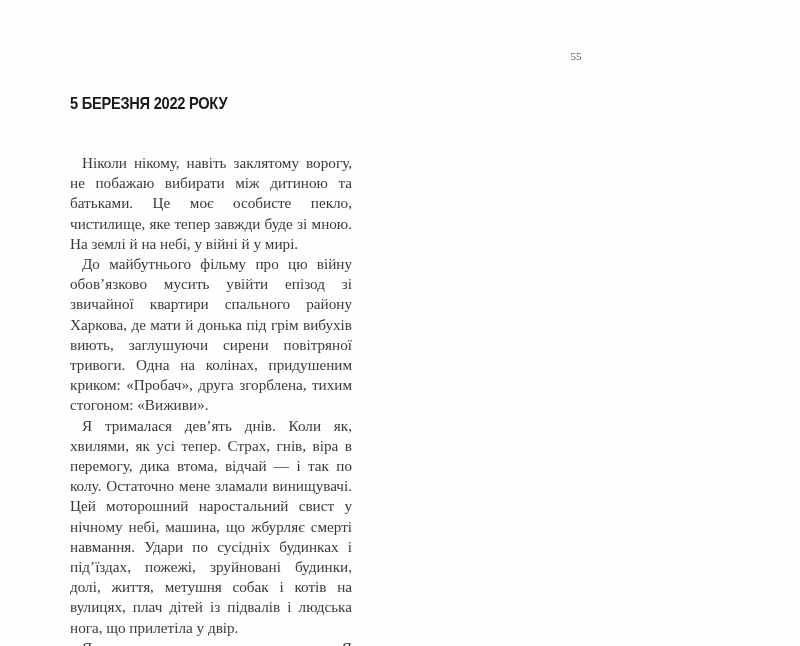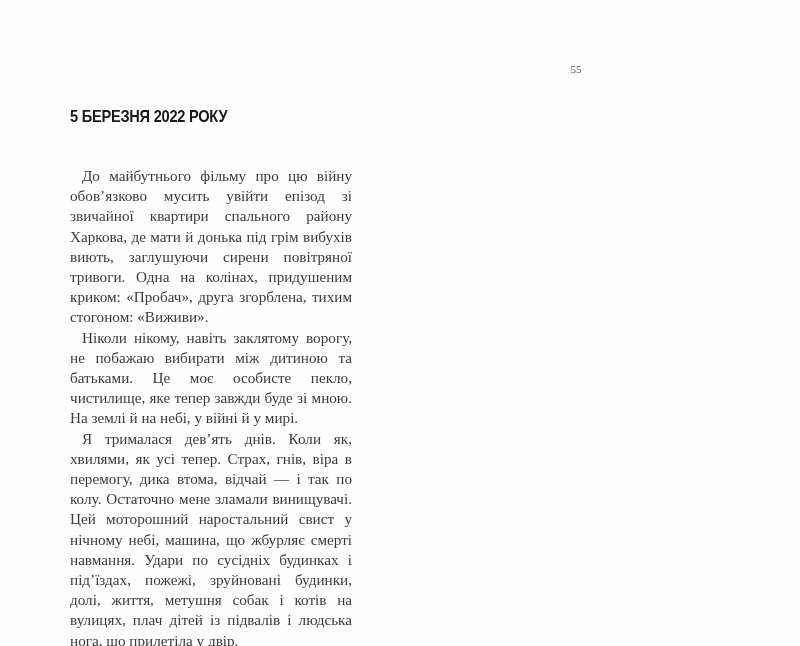--- a/index.html
+++ b/index.html
@@ -1,18 +1,18 @@
 <!DOCTYPE html>
 <html><head>
 <meta charset="utf-8">
 <style>
   html, body { margin: 0; padding: 0; background: #ffffff; }
   body { width: 800px; height: 646px; position: relative; overflow: hidden; }
   .spread { position: absolute; left: 0; top: 0; width: 800px; height: 646px; background: #fefefe; }
-  .page { position: absolute; top: 13px; height: 460px; }
+  .page { position: absolute; top: 0; height: 460px; }
   .page-left { left: 0; width: 400px; }
   .page-right { left: 400px; width: 400px; }
   .folio {
     position: absolute; left: 166px; top: 50px; width: 20px; text-align: center;
     font-family: "Liberation Serif", serif; font-size: 11px; color: #555;
   }
   .chapter-title {
     position: absolute; left: 70px; top: 94px;
     font-family: "Liberation Sans", sans-serif; font-weight: bold; font-size: 17px;
     letter-spacing: -0.3px; color: #1a1a1a; transform: scaleX(0.86); transform-origin: left center;
@@ -27,22 +27,22 @@
   .text-block p { margin: 0; text-indent: 12px; }
 </style>
 </head>
 <body>
 
 <div class="spread">
 
   <div class="page page-left">
     <div class="chapter-title">5 БЕРЕЗНЯ 2022 РОКУ</div>
     <div class="text-block left-text">
+      <p>Ніколи нікому, навіть заклятому ворогу, не побажаю вибирати між дитиною та батьками. Це моє особисте пекло, чистилище, яке тепер завжди буде зі мною. На землі й на небі, у війні й у мирі.</p>
       <p>До майбутнього фільму про цю війну обов’язково мусить увійти епізод зі звичайної квартири спального району Харкова, де мати й донька під грім вибухів виють, заглушуючи сирени повітряної тривоги. Одна на колінах, придушеним криком: «Пробач», друга згорблена, тихим стогоном: «Виживи».</p>
-      <p>Ніколи нікому, навіть заклятому ворогу, не побажаю вибирати між дитиною та батьками. Це моє особисте пекло, чистилище, яке тепер завжди буде зі мною. На землі й на небі, у війні й у мирі.</p>
       <p>Я трималася дев’ять днів. Коли як, хвилями, як усі тепер. Страх, гнів, віра в перемогу, дика втома, відчай — і так по колу. Остаточно мене зламали винищувачі. Цей моторошний наростальний свист у нічному небі, машина, що жбурляє смерті навмання. Удари по сусідніх будинках і під’їздах, пожежі, зруйновані будинки, долі, життя, метушня собак і котів на вулицях, плач дітей із підвалів і людська нога, що прилетіла у двір.</p>
       <p>Я захоплююся тими, хто не має страху. Я здалася. Більше не могла дивитися на свою залякану, схудлу на десять кілограмів доньку, яка забивається в куток після кожного гучного звуку. Це нестерпно.</p>
     </div>
   </div>
 
   <div class="page page-right">
     <div class="folio">55</div>
 
   </div>
 

